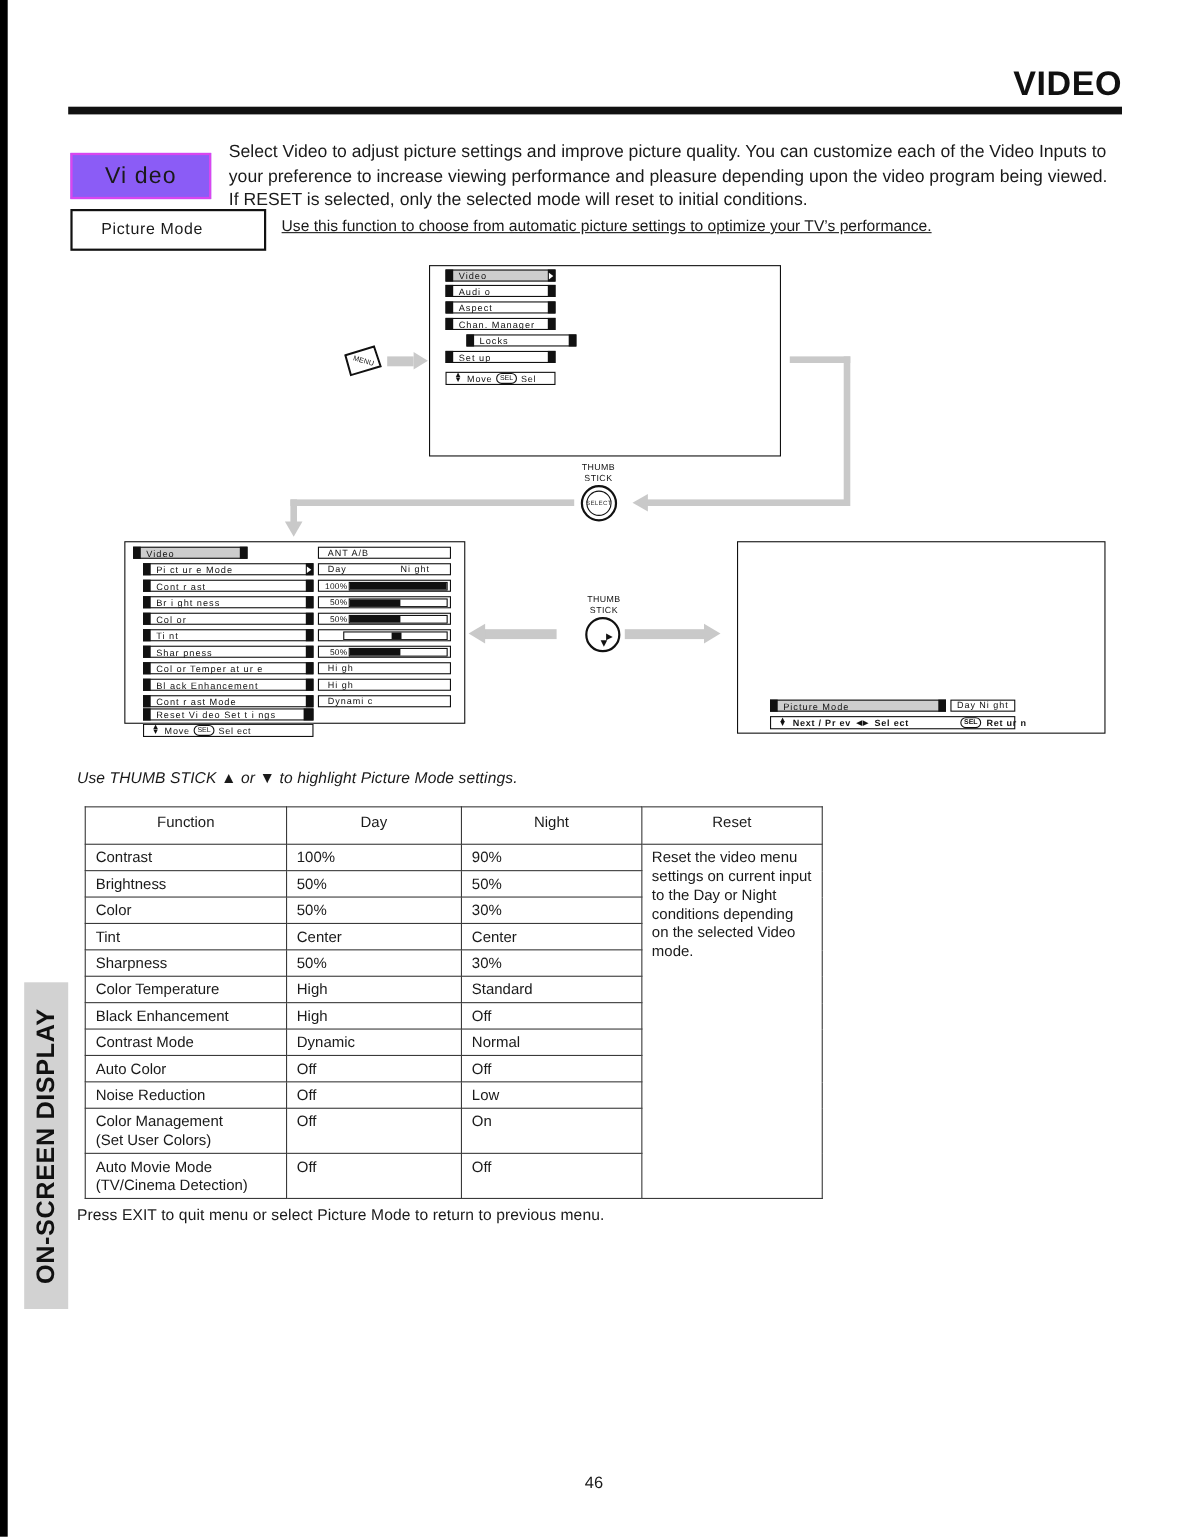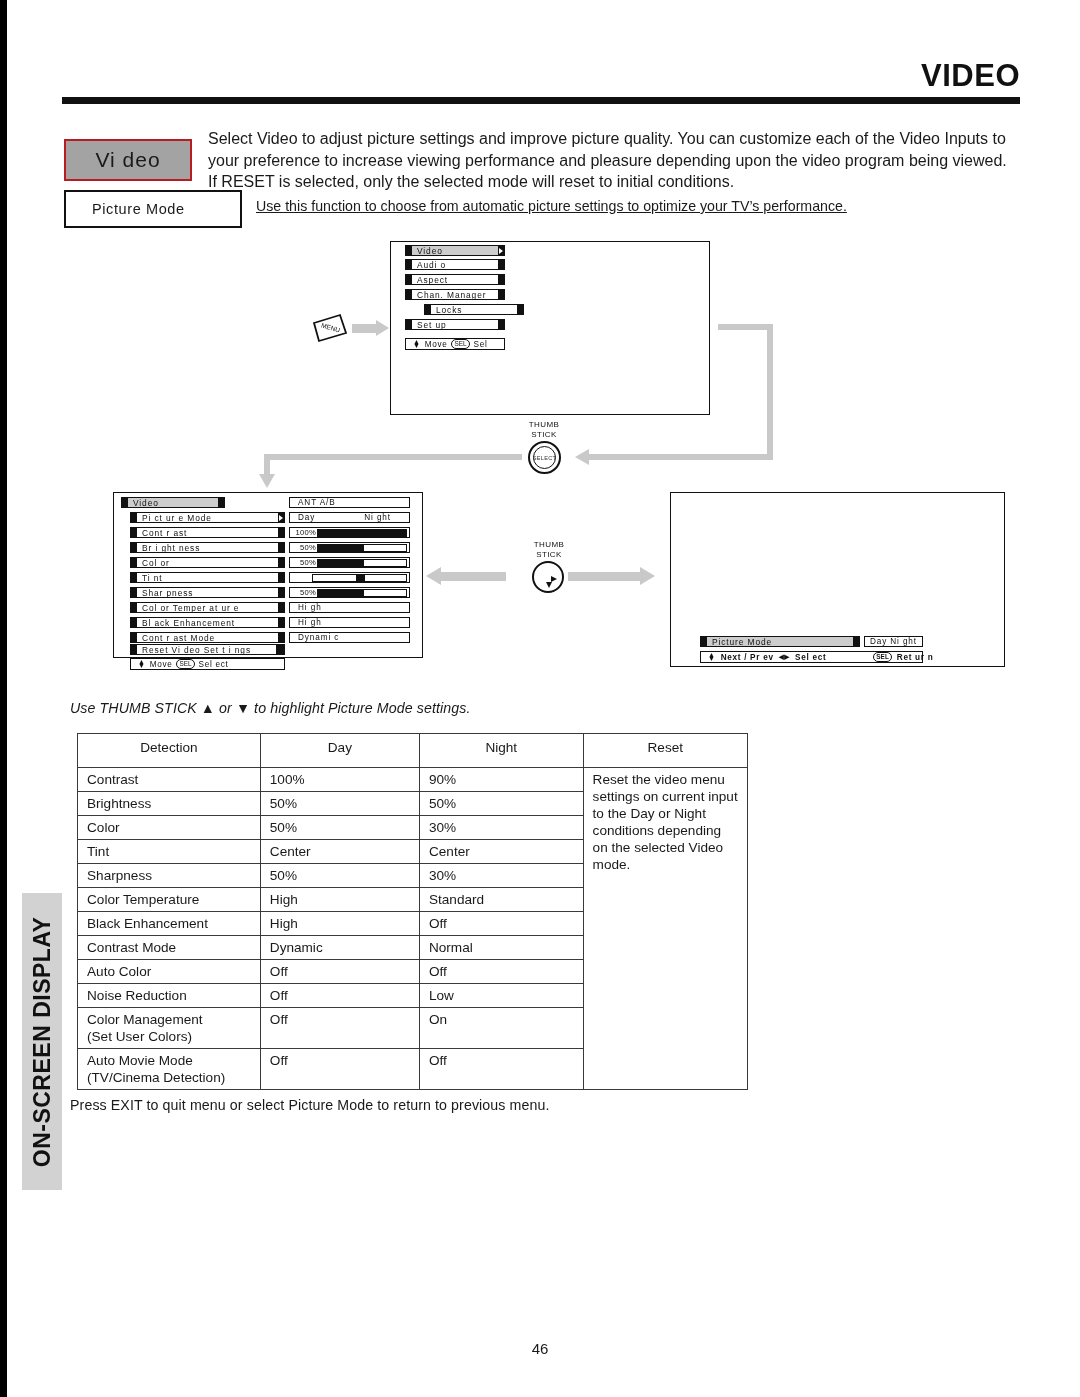--- a/index.html
+++ b/index.html
@@ -19,21 +19,21 @@
     font-size:31px;font-weight:bold;letter-spacing:.5px;
     color:#111;
   }
   .hdr-rule{
     position:absolute;left:62px;top:97px;width:958px;height:7px;background:#111;
   }
 
   
   .video-box{
     position:absolute;left:64px;top:139px;width:124px;height:38px;
-    border:2px solid #b91c1c;background:#a3a3a3;
+    border:2px solid #d946ef;background:#8b5cf6;
     display:flex;align-items:center;justify-content:center;
     font-size:21px;letter-spacing:1px;
   }
   .intro-text{
     position:absolute;left:208px;top:128px;width:812px;
     font-size:16px;line-height:21.5px;text-align:left;
   }
   .picmode-box{
     position:absolute;left:64px;top:190px;width:178px;height:38px;
     border:2px solid #111;background:#fff;
@@ -443,21 +443,21 @@
 
 <div class="instr" style="left:70px;top:700px;font-style:italic;">Use THUMB STICK ▲ or ▼ to highlight Picture Mode settings.</div>
 
 <div class="sidebar">
   <span>ON-SCREEN DISPLAY</span>
 </div>
 
 <table class="spec">
   <tbody>
     <tr class="head">
-      <td class="c-fn">Detection</td>
+      <td class="c-fn">Function</td>
       <td class="c-day">Day</td>
       <td class="c-night">Night</td>
       <td class="c-reset">Reset</td>
     </tr>
     <tr>
       <td>Contrast</td>
       <td>100%</td>
       <td>90%</td>
       <td class="resetcell" rowspan="12">Reset the video menu settings on current input to the Day or Night conditions depending on the selected Video mode.</td>
     </tr>

